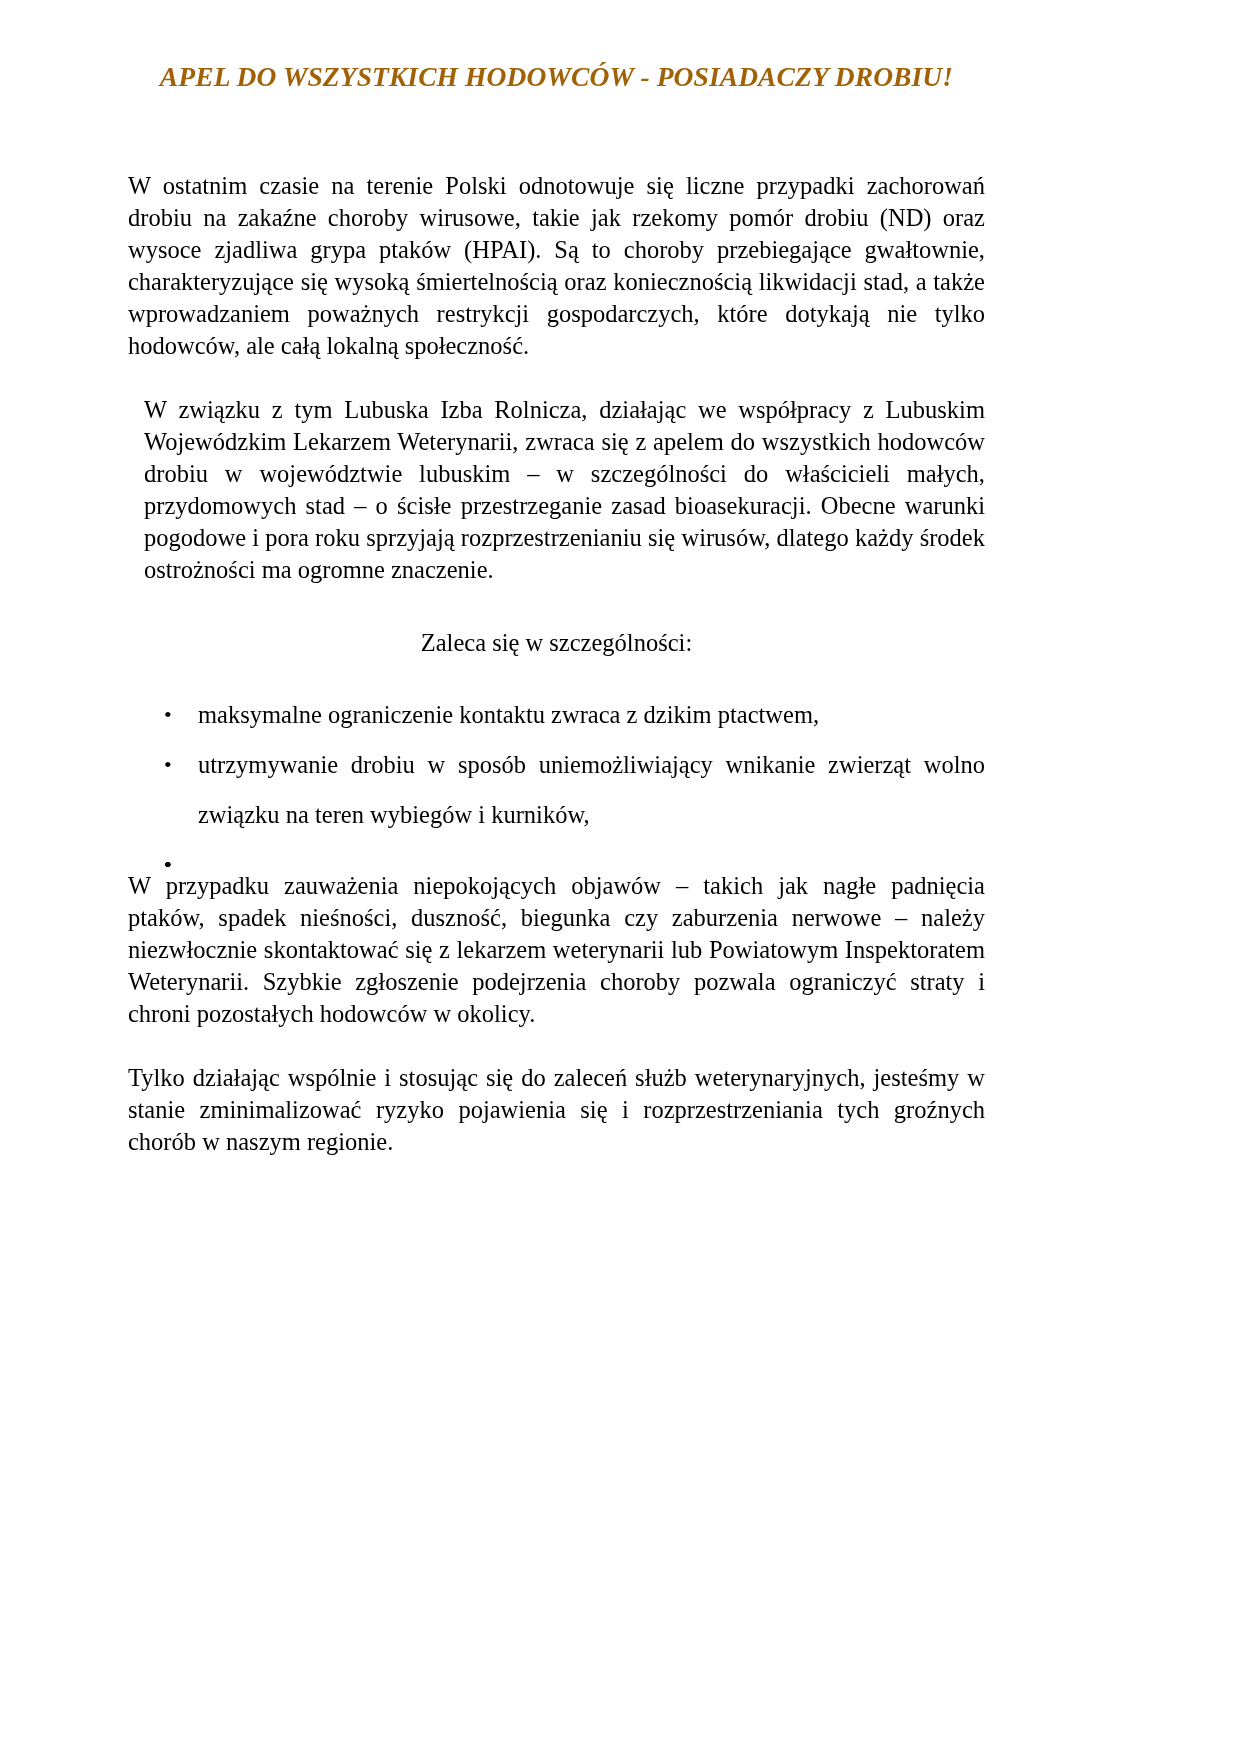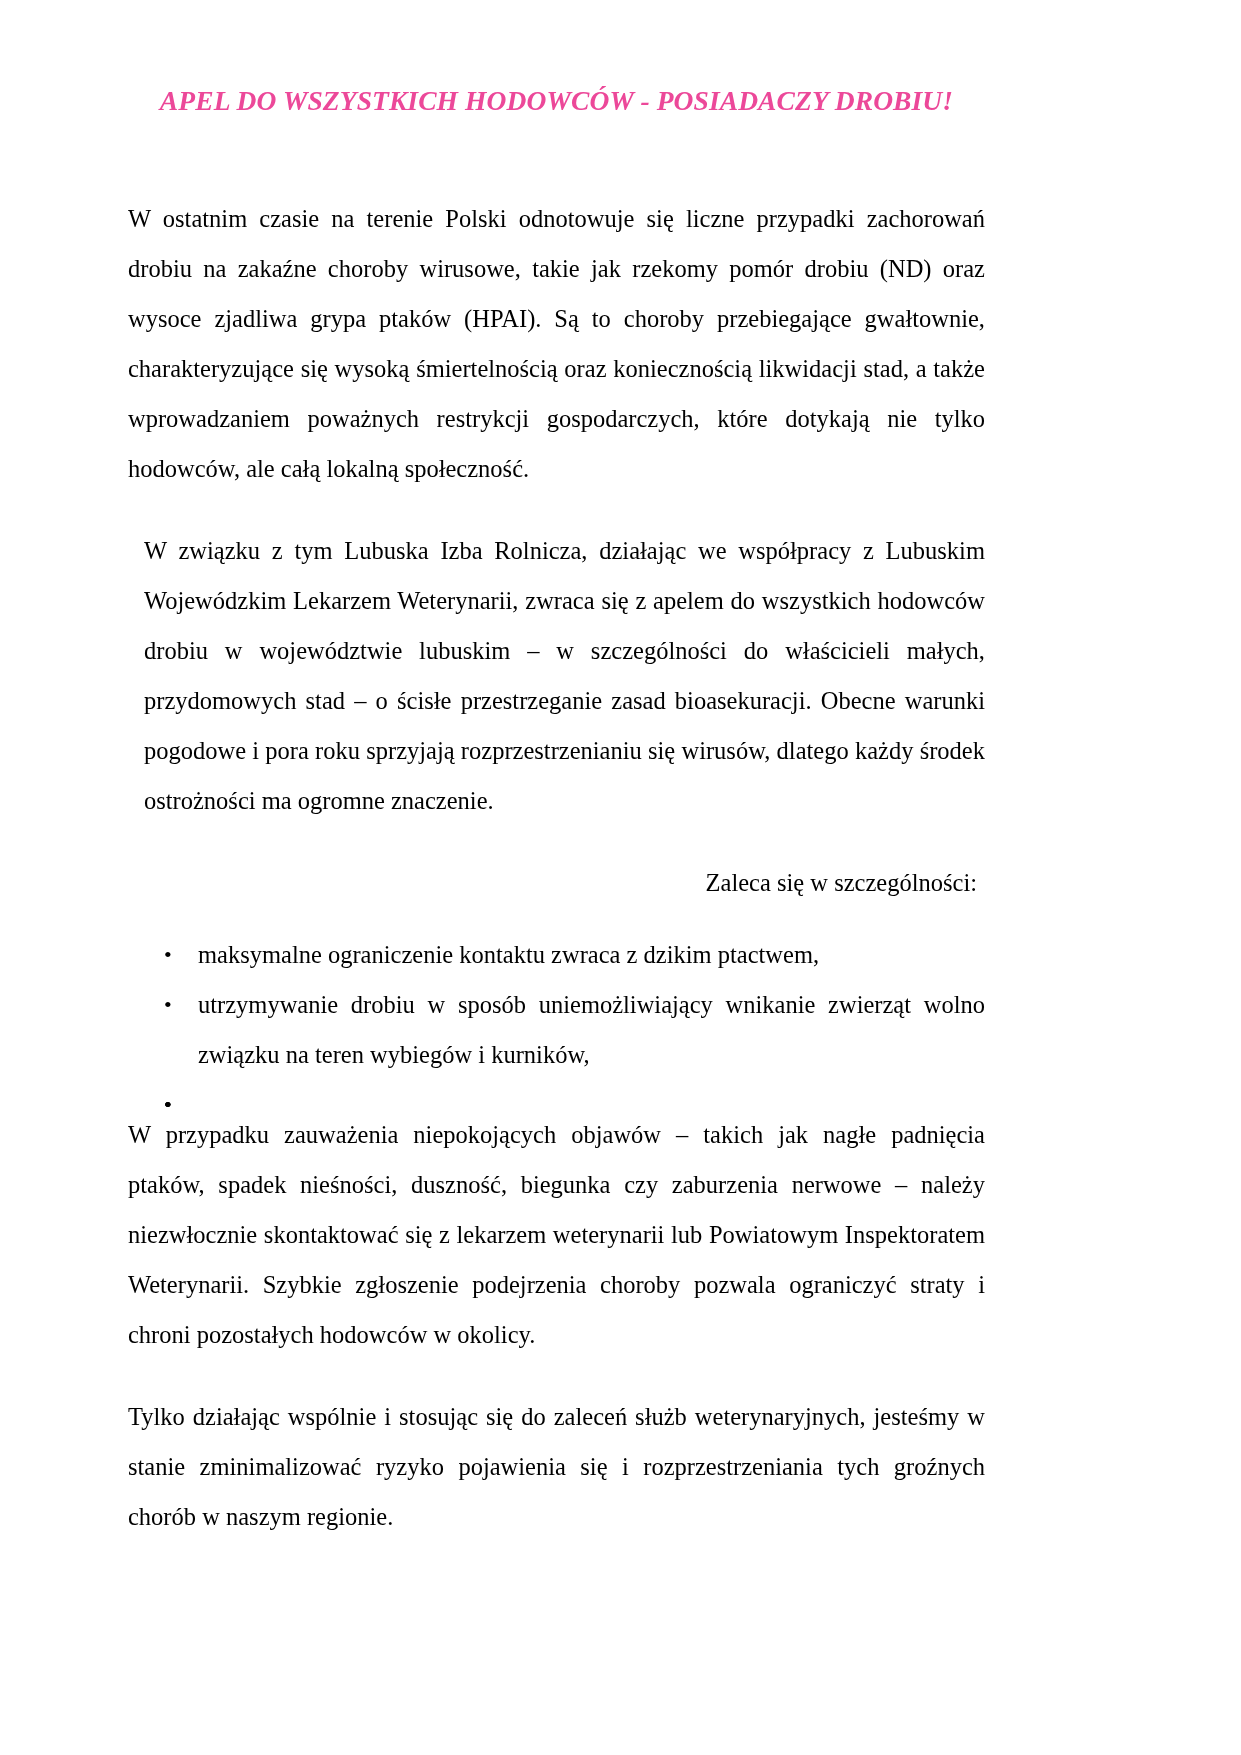--- a/index.html
+++ b/index.html
@@ -22,49 +22,49 @@
     overflow: hidden;
   }
   .content {
     position: absolute;
     left: 128px;
     top: 0;
     width: 857px;
   }
   .doc-title {
     margin: 0;
-    padding-top: 84px;
+    padding-top: 60px;
     text-align: center;
     font-weight: bold;
     font-style: italic;
     font-size: 27.5px;
     line-height: 1.25;
     letter-spacing: 0.1px;
-    color: #ec4899;
+    color: #a16207;
     white-space: nowrap;
   }
   .para {
     margin: 0;
     text-align: justify;
     text-justify: inter-word;
     font-size: 24.5px;
-    line-height: 50px;
+    line-height: 32px;
     hyphens: none;
   }
   .para.first {
     margin-top: 76px;
   }
   .para.gap {
     margin-top: 32px;
     margin-left: 16px;
   }
   .lead-in {
-    margin: 8px;
+    margin: 0;
     margin-top: 32px;
-    text-align: right;
+    text-align: center;
     font-size: 24.5px;
     line-height: 50px;
   }
   .bullets {
     list-style: none;
     margin: 0;
     padding: 0;
     margin-top: 22px;
   }
   .bullets li {

